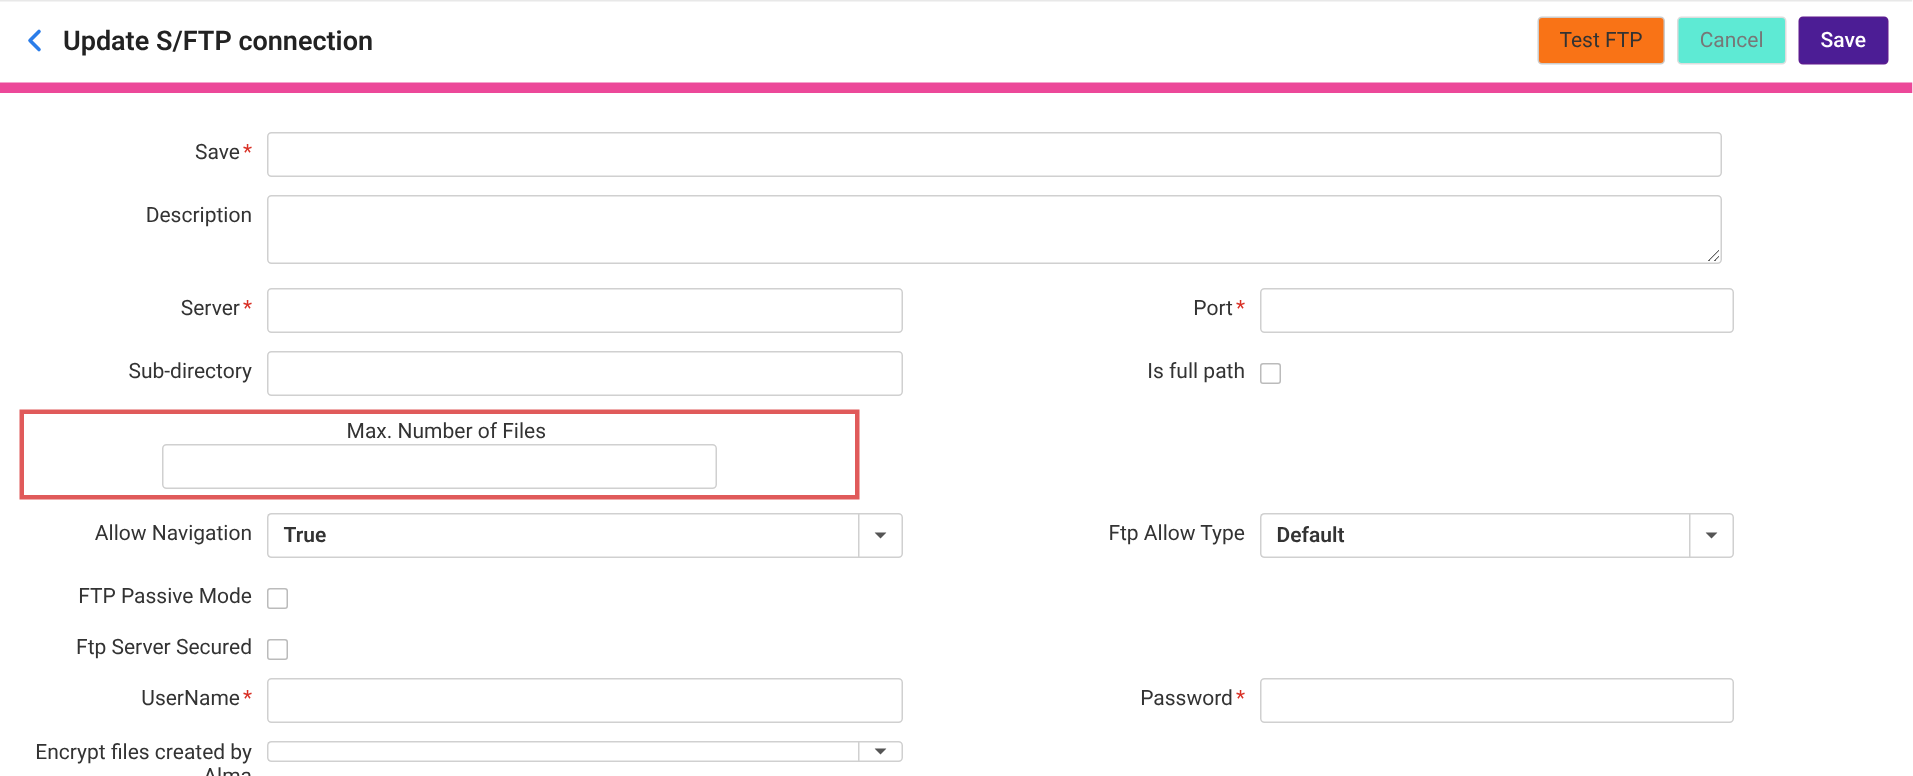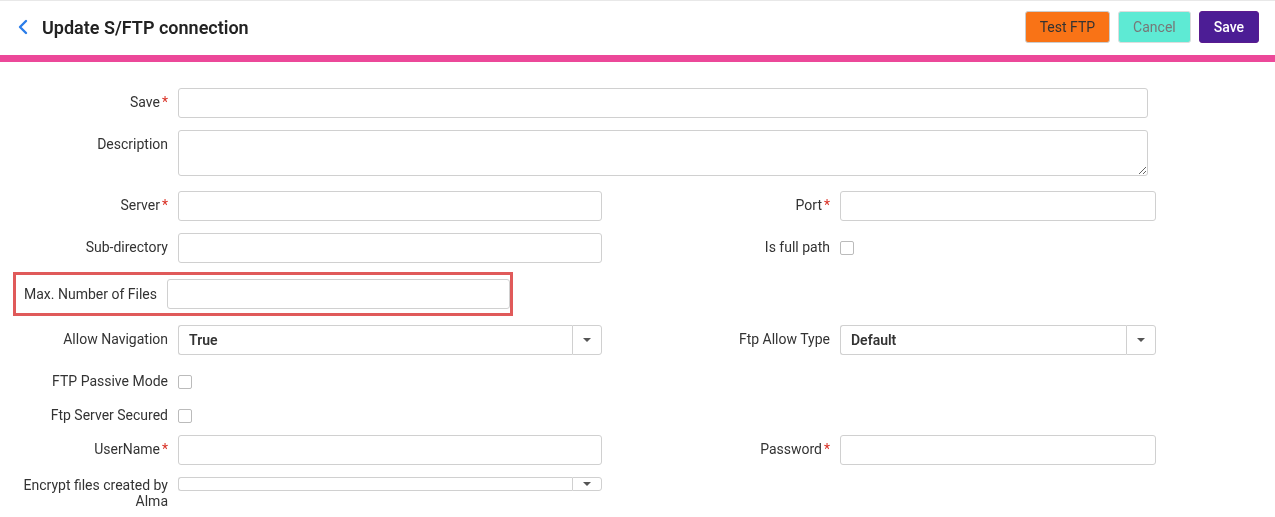--- a/index.html
+++ b/index.html
@@ -156,23 +156,24 @@
   border: 1px solid #bbb;
   border-radius: 2px;
   margin-top: 8px;
   background: #fff;
   cursor: pointer;
 }
 .highlight-row {
   display: flex;
   align-items: center;
   margin: 3px 13px 3px 13px;
-  width: 500px;
+  width: 560px;
   border: 3px solid #e05a5a;
   padding: 4px 0;
+  flex-direction: column;
 }
 .highlight-row .label {
   width: 162px;
   text-align: right;
   padding-right: 10px;
   color: #333;
 }
 .highlight-row .input-wrap {
   width: 370px;
 }

